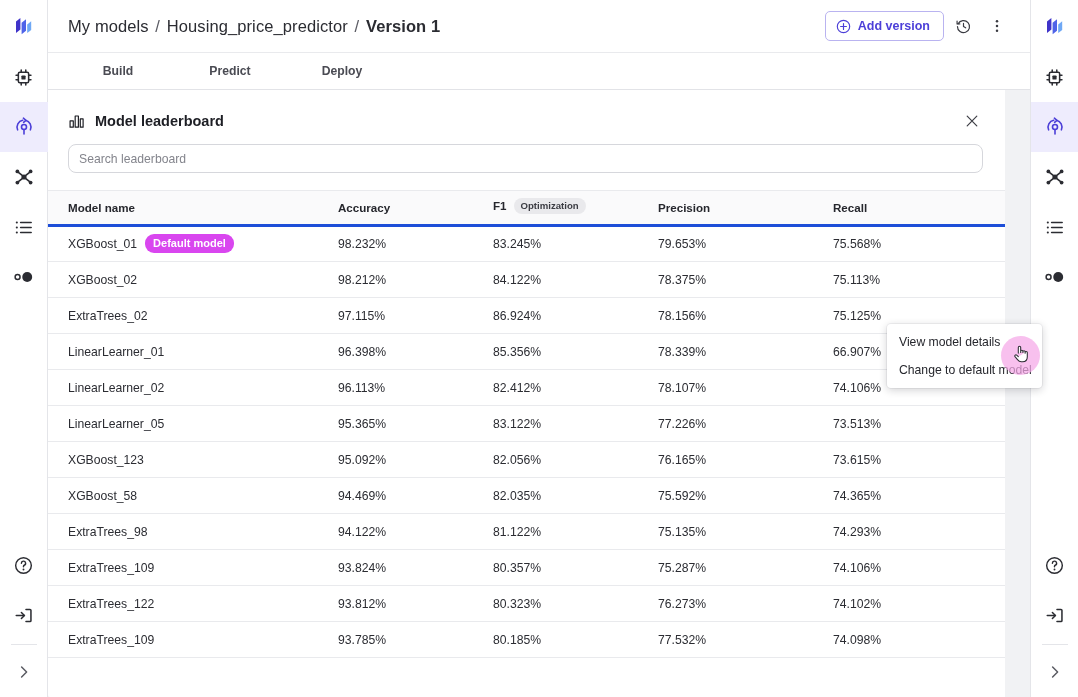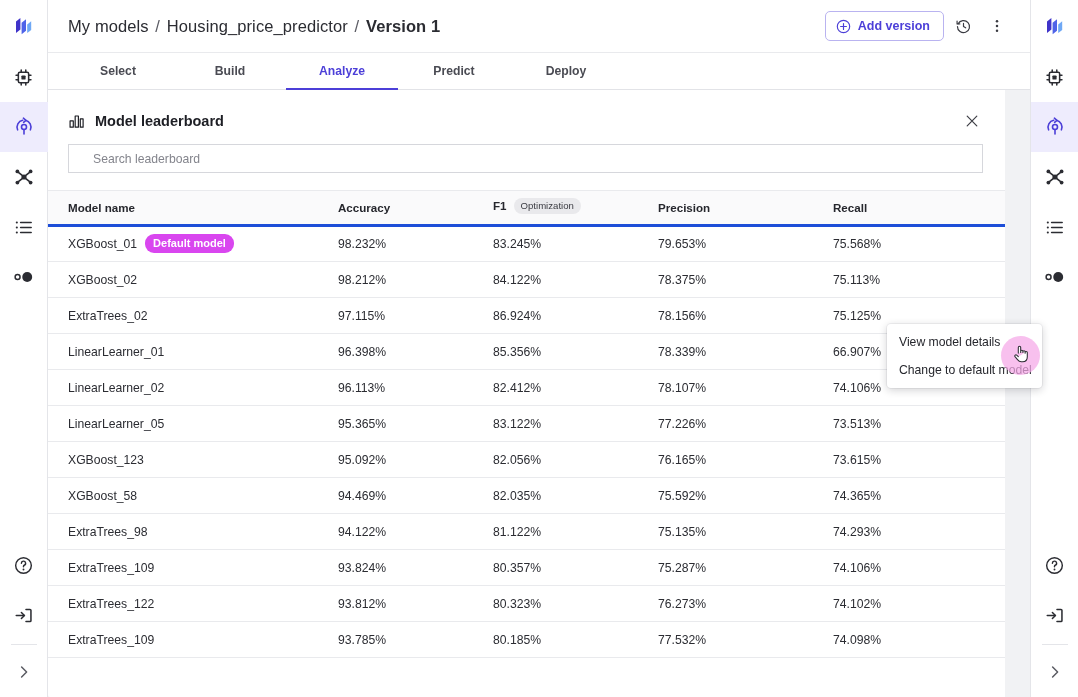--- a/index.html
+++ b/index.html
@@ -146,22 +146,22 @@
     display: flex; align-items: center; justify-content: center;
     color: #3d3e45;
     cursor: pointer;
     background: none; border: none;
   }
   .search-row { padding: 12px 22px 0 20px; flex: 0 0 auto; }
   .search-input {
     width: 100%;
     height: 29px;
     border: 1px solid #d6d7dc;
-    border-radius: 0;
-    padding: 0 24px;
+    border-radius: 8px;
+    padding: 0 10px;
     font-size: 12.2px;
     color: #2b2c32;
     font-family: "Liberation Sans", sans-serif;
     outline: none;
     background: #fff;
   }
   .search-input::placeholder { color: #83848c; }
 
   
   .table-scroll {
@@ -203,21 +203,21 @@
   .col-f1     { width: 165px; }
   .col-prec   { width: 175px; }
   .col-recall { width: auto; }
   .col-menu   { width: 42px; }
 
   .chip-opt {
     display: inline-block;
     background: #e9e9ec;
     color: #3b3c43;
     font-size: 9.6px;
-    font-weight: 400;
+    font-weight: 700;
     border-radius: 9px;
     padding: 2px 7px 3px;
     margin-left: 7px;
     vertical-align: middle;
     position: relative;
     top: -1px;
   }
   .badge-default {
     display: inline-block;
     background: #d946ef;
@@ -411,27 +411,21 @@
               <circle cx="8" cy="8" r="1.25" fill="#3a3b42"></circle>
               <circle cx="8" cy="12.8" r="1.25" fill="#3a3b42"></circle>
             </svg>
           </span>
         </button>
       </div>
     </header>
 
     <div class="tabs" id="tabs">
         <div class="tab">
-          <span>Select</span>
-        </div>
-        <div class="tab">
           <span>Build</span>
-        </div>
-        <div class="tab active">
-          <span>Analyze</span>
         </div>
         <div class="tab">
           <span>Predict</span>
         </div>
         <div class="tab">
           <span>Deploy</span>
         </div>
       </div>
 
     <div class="panel-wrap">

